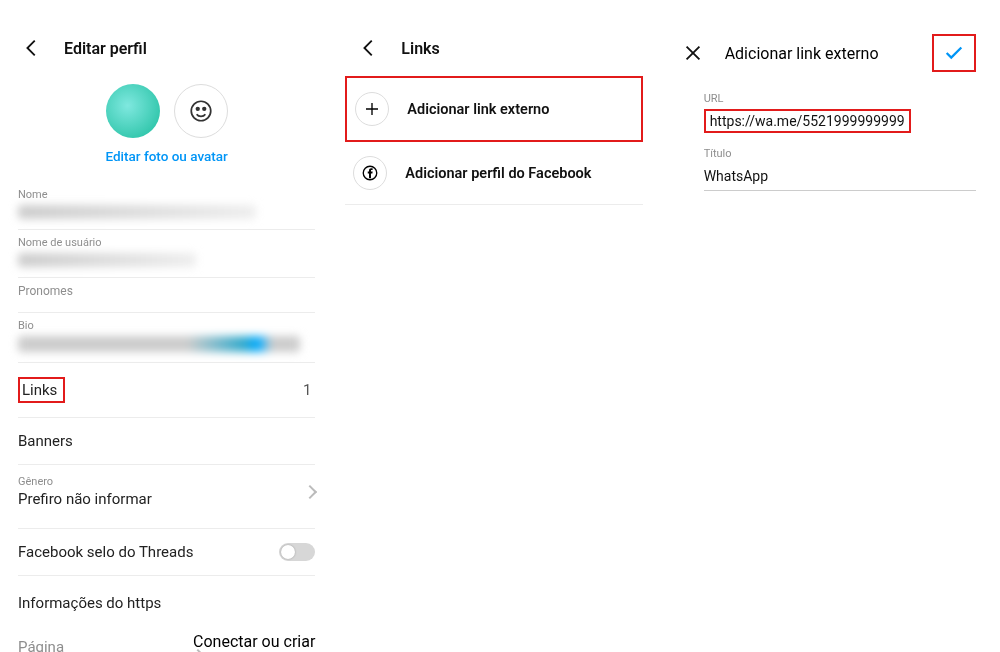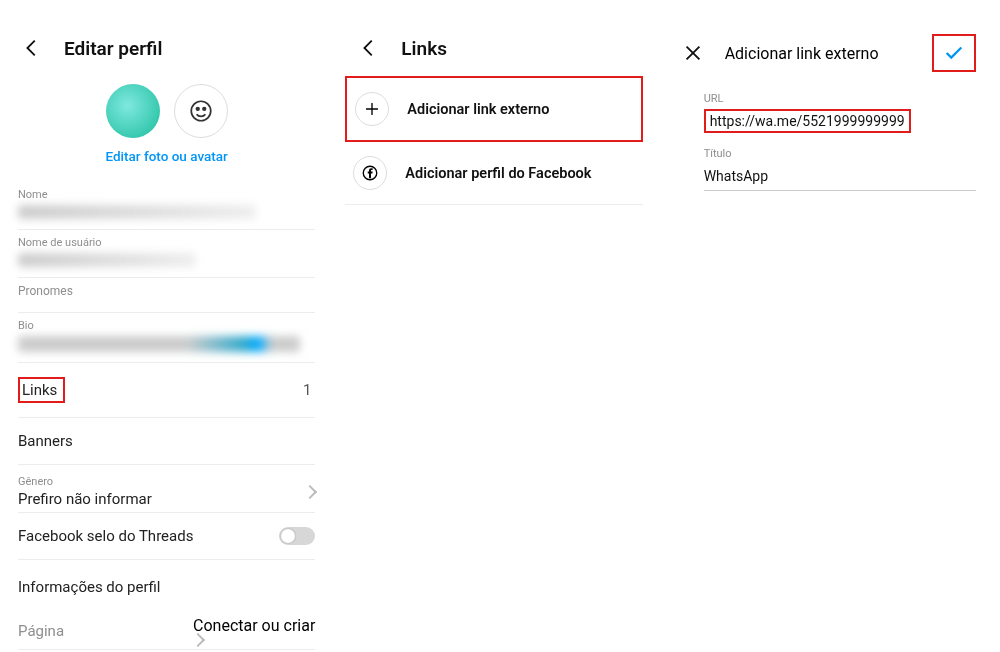--- a/index.html
+++ b/index.html
@@ -4,21 +4,21 @@
 <style>
   * { box-sizing: border-box; margin: 0; padding: 0; font-family: -apple-system, BlinkMacSystemFont, "Segoe UI", Roboto, Helvetica, Arial, sans-serif; }
   body { background: #fff; width: 1000px; height: 652px; display: flex; overflow: hidden; }
   .panel { flex: 1 1 0; min-width: 0; position: relative; background: #fff; padding-top: 30px; }
   .panel.p1 { padding-left: 18px; padding-right: 18px; }
   .panel.p2 { padding-left: 12px; padding-right: 12px; }
   .panel.p3 { padding-left: 24px; padding-right: 24px; }
 
   
   .hdr { display: flex; align-items: center; gap: 18px; padding: 4px 0 14px 0; }
-  .hdr .title { font-size: 19px; font-weight: 600; color: #111; }
+  .hdr .title { font-size: 16px; font-weight: 600; color: #111; }
   .iconbtn { width: 28px; height: 28px; display: flex; align-items: center; justify-content: center; cursor: pointer; }
   .iconbtn svg { width: 22px; height: 22px; stroke: #111; stroke-width: 2; fill: none; }
   .iconbtn.check svg { stroke: #0095f6; stroke-width: 2.5; }
 
   .hdr3 { display:flex; align-items:center; justify-content:space-between; padding:4px 0 20px 0; }
   .hdr3 .left { display:flex; align-items:center; gap:18px; }
 
   
   .avatars { display: flex; justify-content: center; gap: 14px; margin-top: 8px; margin-bottom: 10px; }
   .av { width: 54px; height: 54px; border-radius: 50%; }
@@ -33,21 +33,21 @@
   .blur { filter: blur(4px); color:#999; background:linear-gradient(90deg,#ccc,#eee); height:14px; border-radius:4px; }
   .blur.wide { width:80%; }
   .blur.mid { width:60%; }
   .blur.bio { width:95%; height:16px; background:linear-gradient(90deg,#ccc 60%,#3ac 80%,#0af 85%,#ccc 90%); }
 
   .row { display:flex; align-items:center; justify-content:space-between; padding:14px 0; border-bottom:1px solid #ececec; cursor:pointer; }
   .row .label { font-size:15px; color:#222; }
   .row .count { font-size:15px; color:#555; margin-right:4px; }
   .chev { width:10px; height:10px; border-right:2px solid #bbb; border-bottom:2px solid #bbb; transform:rotate(-45deg); }
 
-  .twoLine { padding:10px 0 4px 0; border-bottom:1px solid #ececec; display:flex; align-items:center; justify-content:space-between; cursor:pointer;}
+  .twoLine { padding:10px 0 20px 0; border-bottom:1px solid #ececec; display:flex; align-items:center; justify-content:space-between; cursor:pointer;}
   .twoLine .tl { display:flex; flex-direction:column; gap:2px; }
   .twoLine .flabel2 { font-size:11px; color:#8e8e8e; }
   .twoLine .fval2 { font-size:15px; color:#222; }
   .twoLine .fval2.grey { color:#8e8e8e; }
 
   .toggle { width:36px; height:18px; border-radius:10px; background:#d7d7d7; position:relative; }
   .toggle::after { content:''; position:absolute; left:2px; top:2px; width:14px; height:14px; border-radius:50%; background:#fff; box-shadow:0 0 2px rgba(0,0,0,.3);}
 
   .section { font-size:15px; color:#222; padding:18px 0 10px 0; }
 
@@ -127,21 +127,21 @@
       <span class="fval2">Prefiro não informar</span>
     </div>
     <div class="chev"></div>
   </div>
 
   <div class="row">
     <span class="label">Facebook selo do Threads</span>
     <div class="toggle"></div>
   </div>
 
-  <div class="section">Informações do perfil</div>
+  <div class="section">Informações do https</div>
 
   <div class="twoLine">
     <div class="tl">
       <span class="fval2 grey">Página</span>
     </div>
     <div class="right">
       <span>Conectar ou criar</span>
       <div class="chev"></div>
     </div>
   </div>

